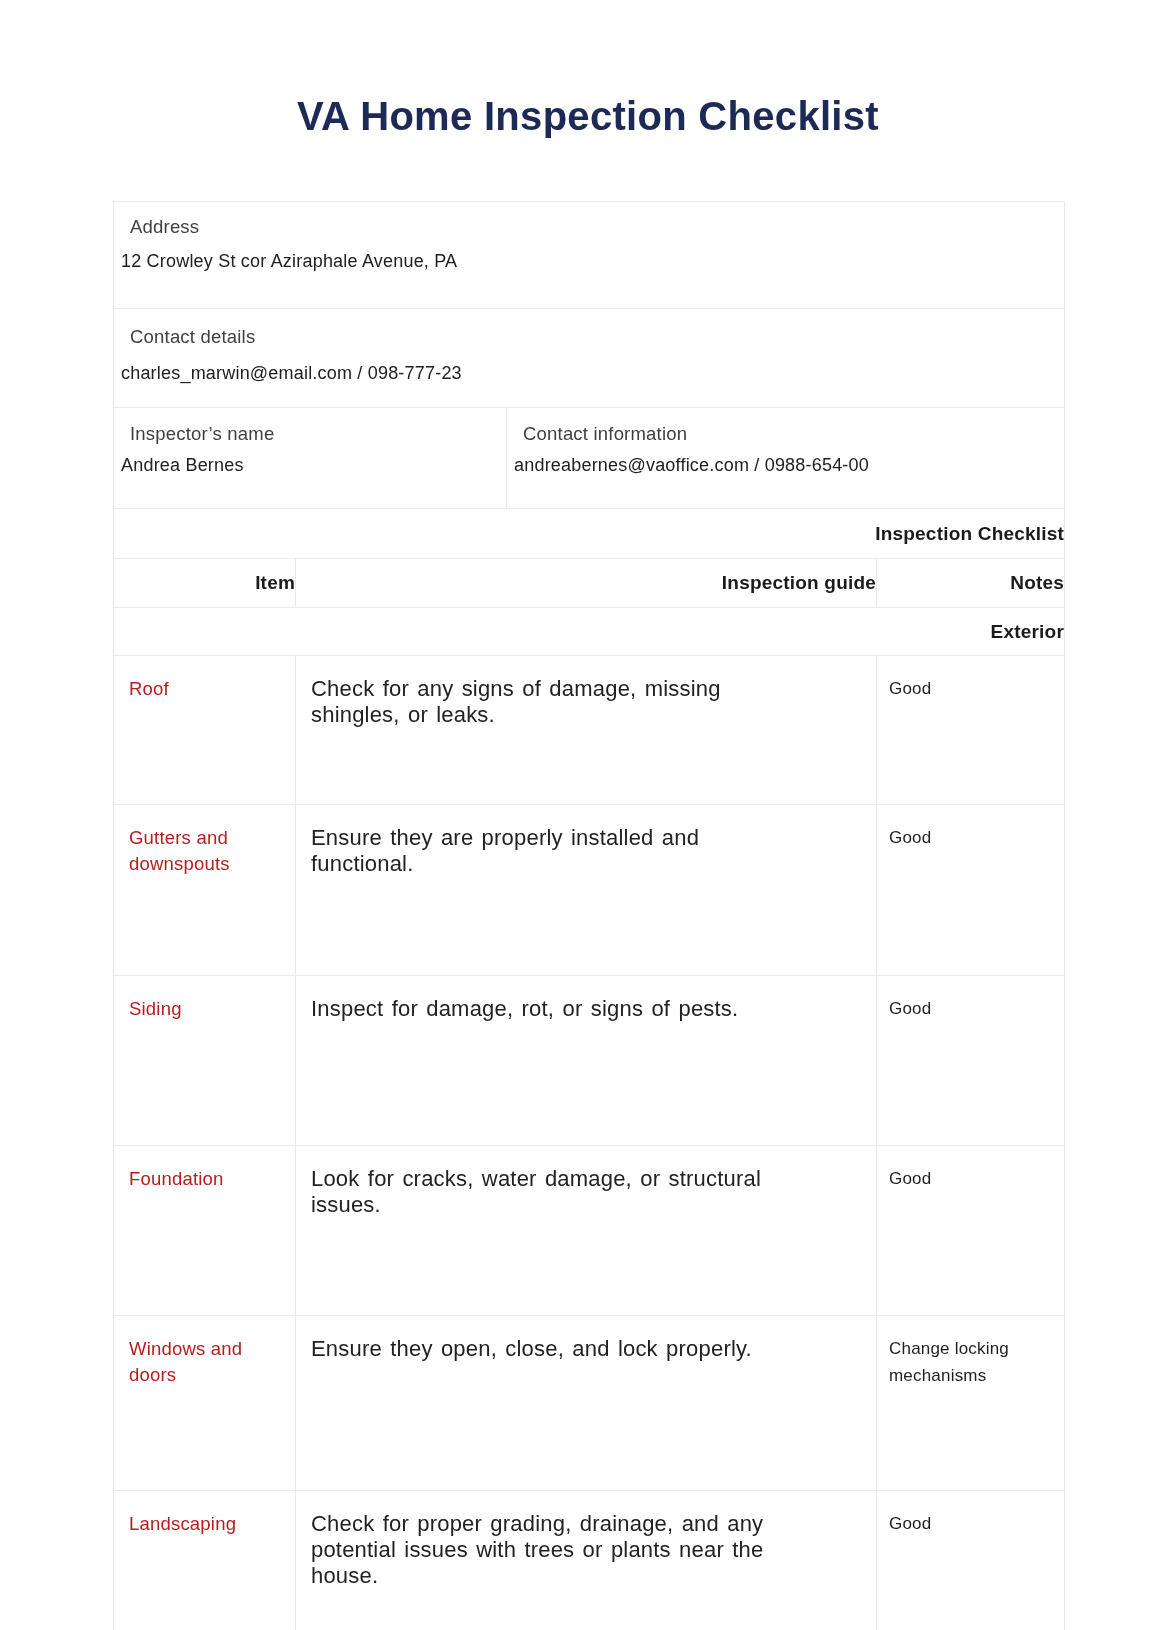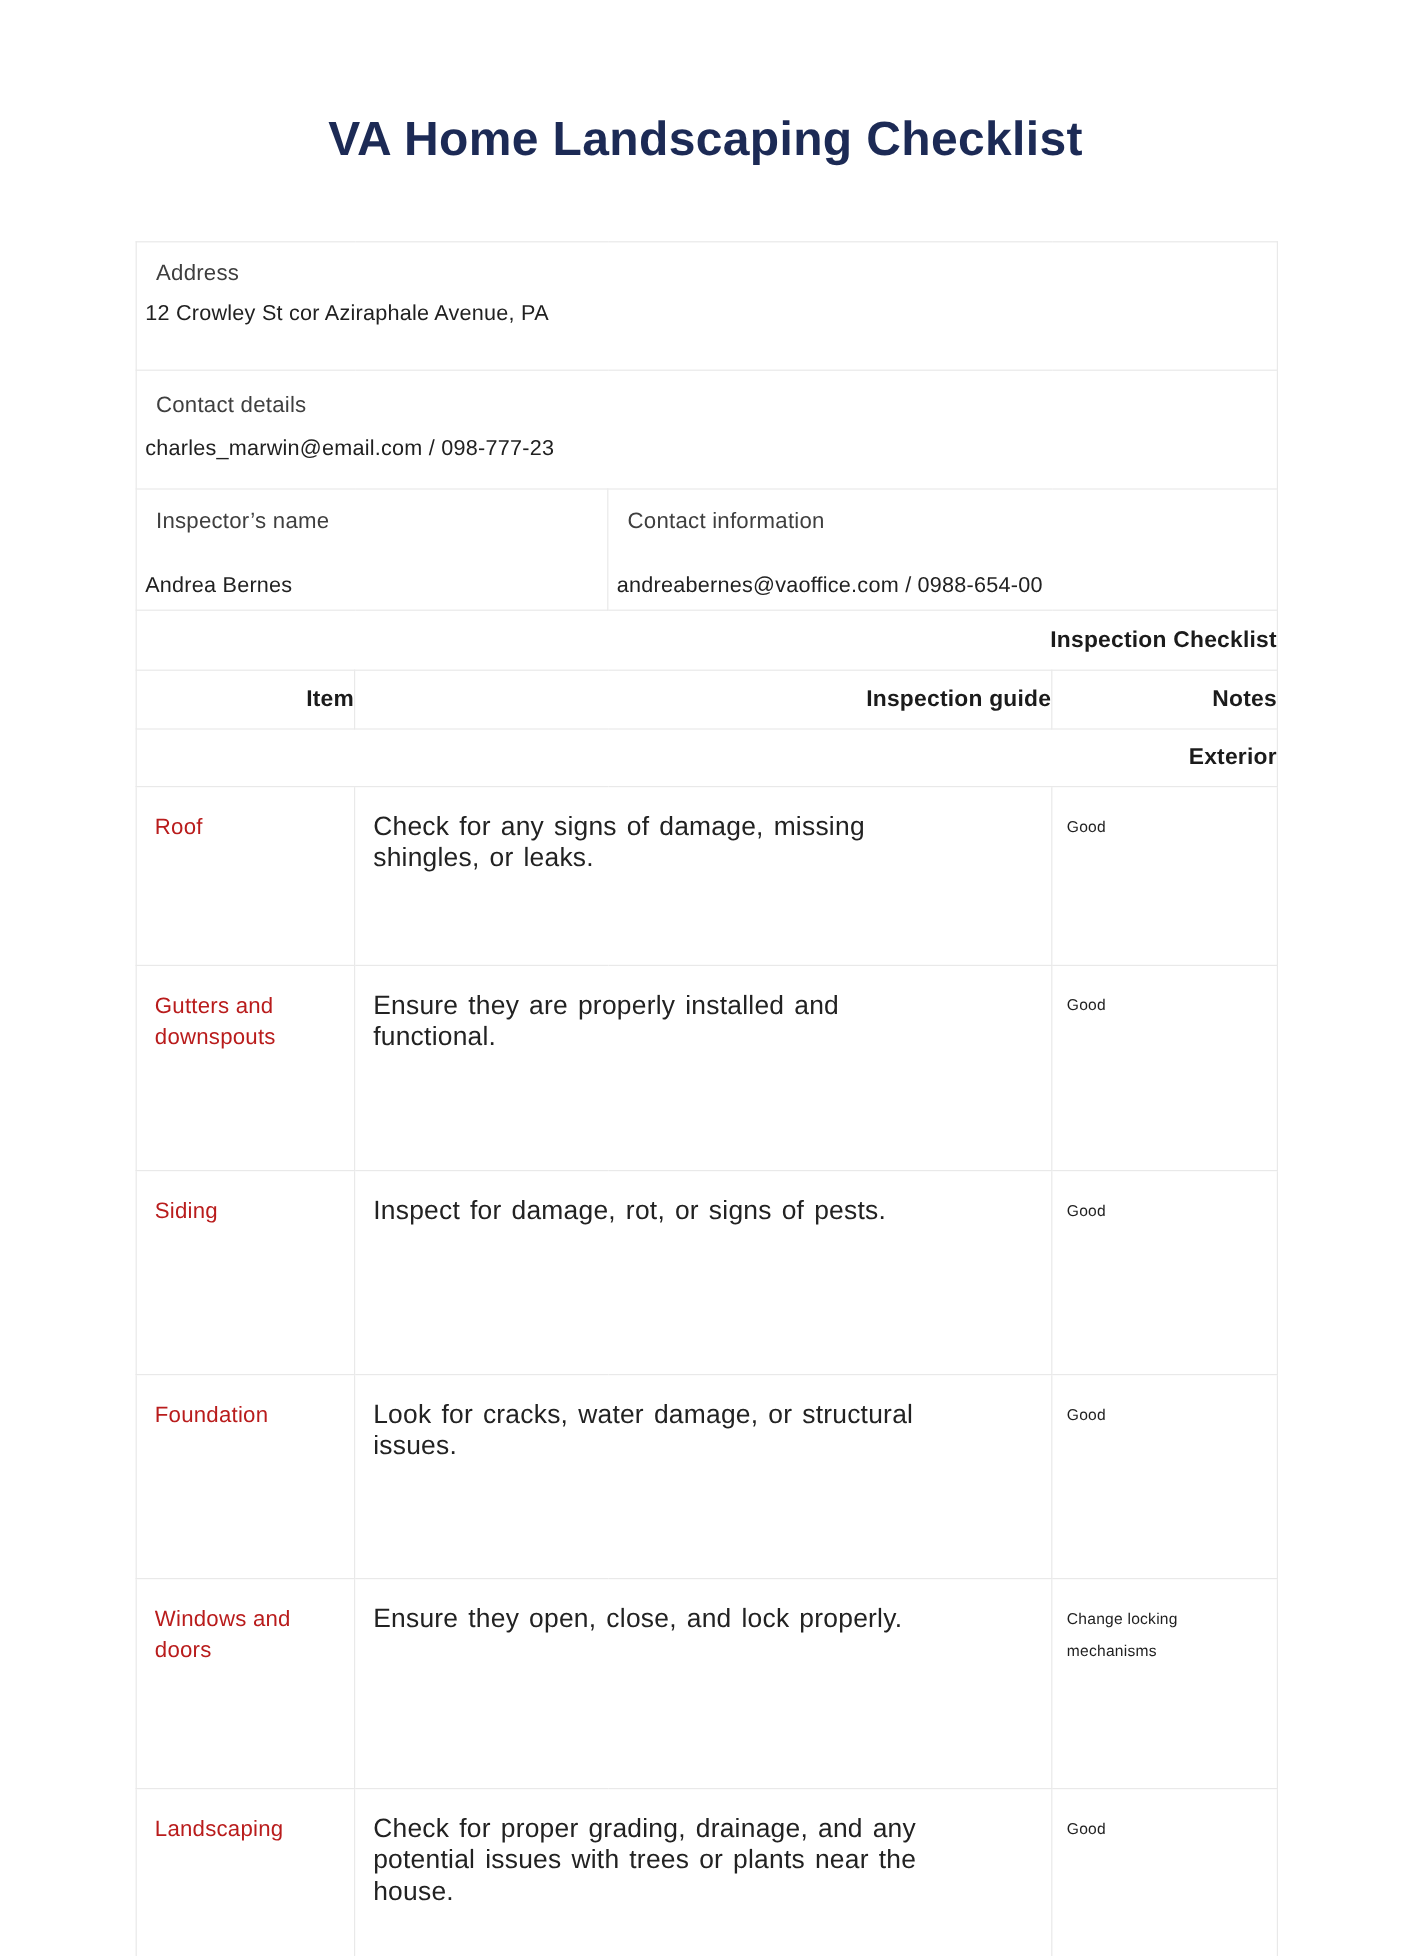--- a/index.html
+++ b/index.html
@@ -58,21 +58,21 @@
     line-height: 23px;
     letter-spacing: 0.2px;
     color: #212121;
   }
   .pt-14 { padding-top: 14px; }
   .pt-13 { padding-top: 13px; }
   .pt-16 { padding-top: 16px; }
   .gap-6  { margin-top: 6px; }
   .gap-11 { margin-top: 11px; }
   .gap-13 { margin-top: 13px; }
-  .gap-20 { margin-top: 30px; }
+  .gap-20 { margin-top: 8px; }
   
   .r-namedate   td { height: 71px; }
   .r-address    td { height: 106px; }
   .r-contact    td { height: 98px; }
   .r-inspector  td { height: 100px; }
   .r-sectitle   td { height: 49px; }
   .r-colheads   td { height: 48px; }
   .r-group      td { height: 47px; }
   .r-roof       td { height: 128px; }
   .r-gutters    td { height: 150px; }
@@ -100,32 +100,32 @@
   .cl-guide {
     padding: 20px 68px 0 15px !important;
     font-size: 22px;
     line-height: 26px;
     letter-spacing: 0.2px;
     word-spacing: 2px;
     color: #222222;
   }
   .cl-notes {
     padding: 19px 8px 0 12px !important;
-    font-size: 13px;
+    font-size: 17px;
     line-height: 27px;
     letter-spacing: 0.2px;
     color: #1f1f1f;
   }
 </style>
 </head>
 <body>
 
 <div class="page">
 
-  <h1 class="doc-title">VA Home Landscaping Checklist</h1>
+  <h1 class="doc-title">VA Home Inspection Checklist</h1>
 
   <table class="inspection-table">
     <colgroup>
       <col style="width:182px">
       <col style="width:211px">
       <col style="width:370px">
       <col style="width:188px">
     </colgroup>
 
     <tbody>

